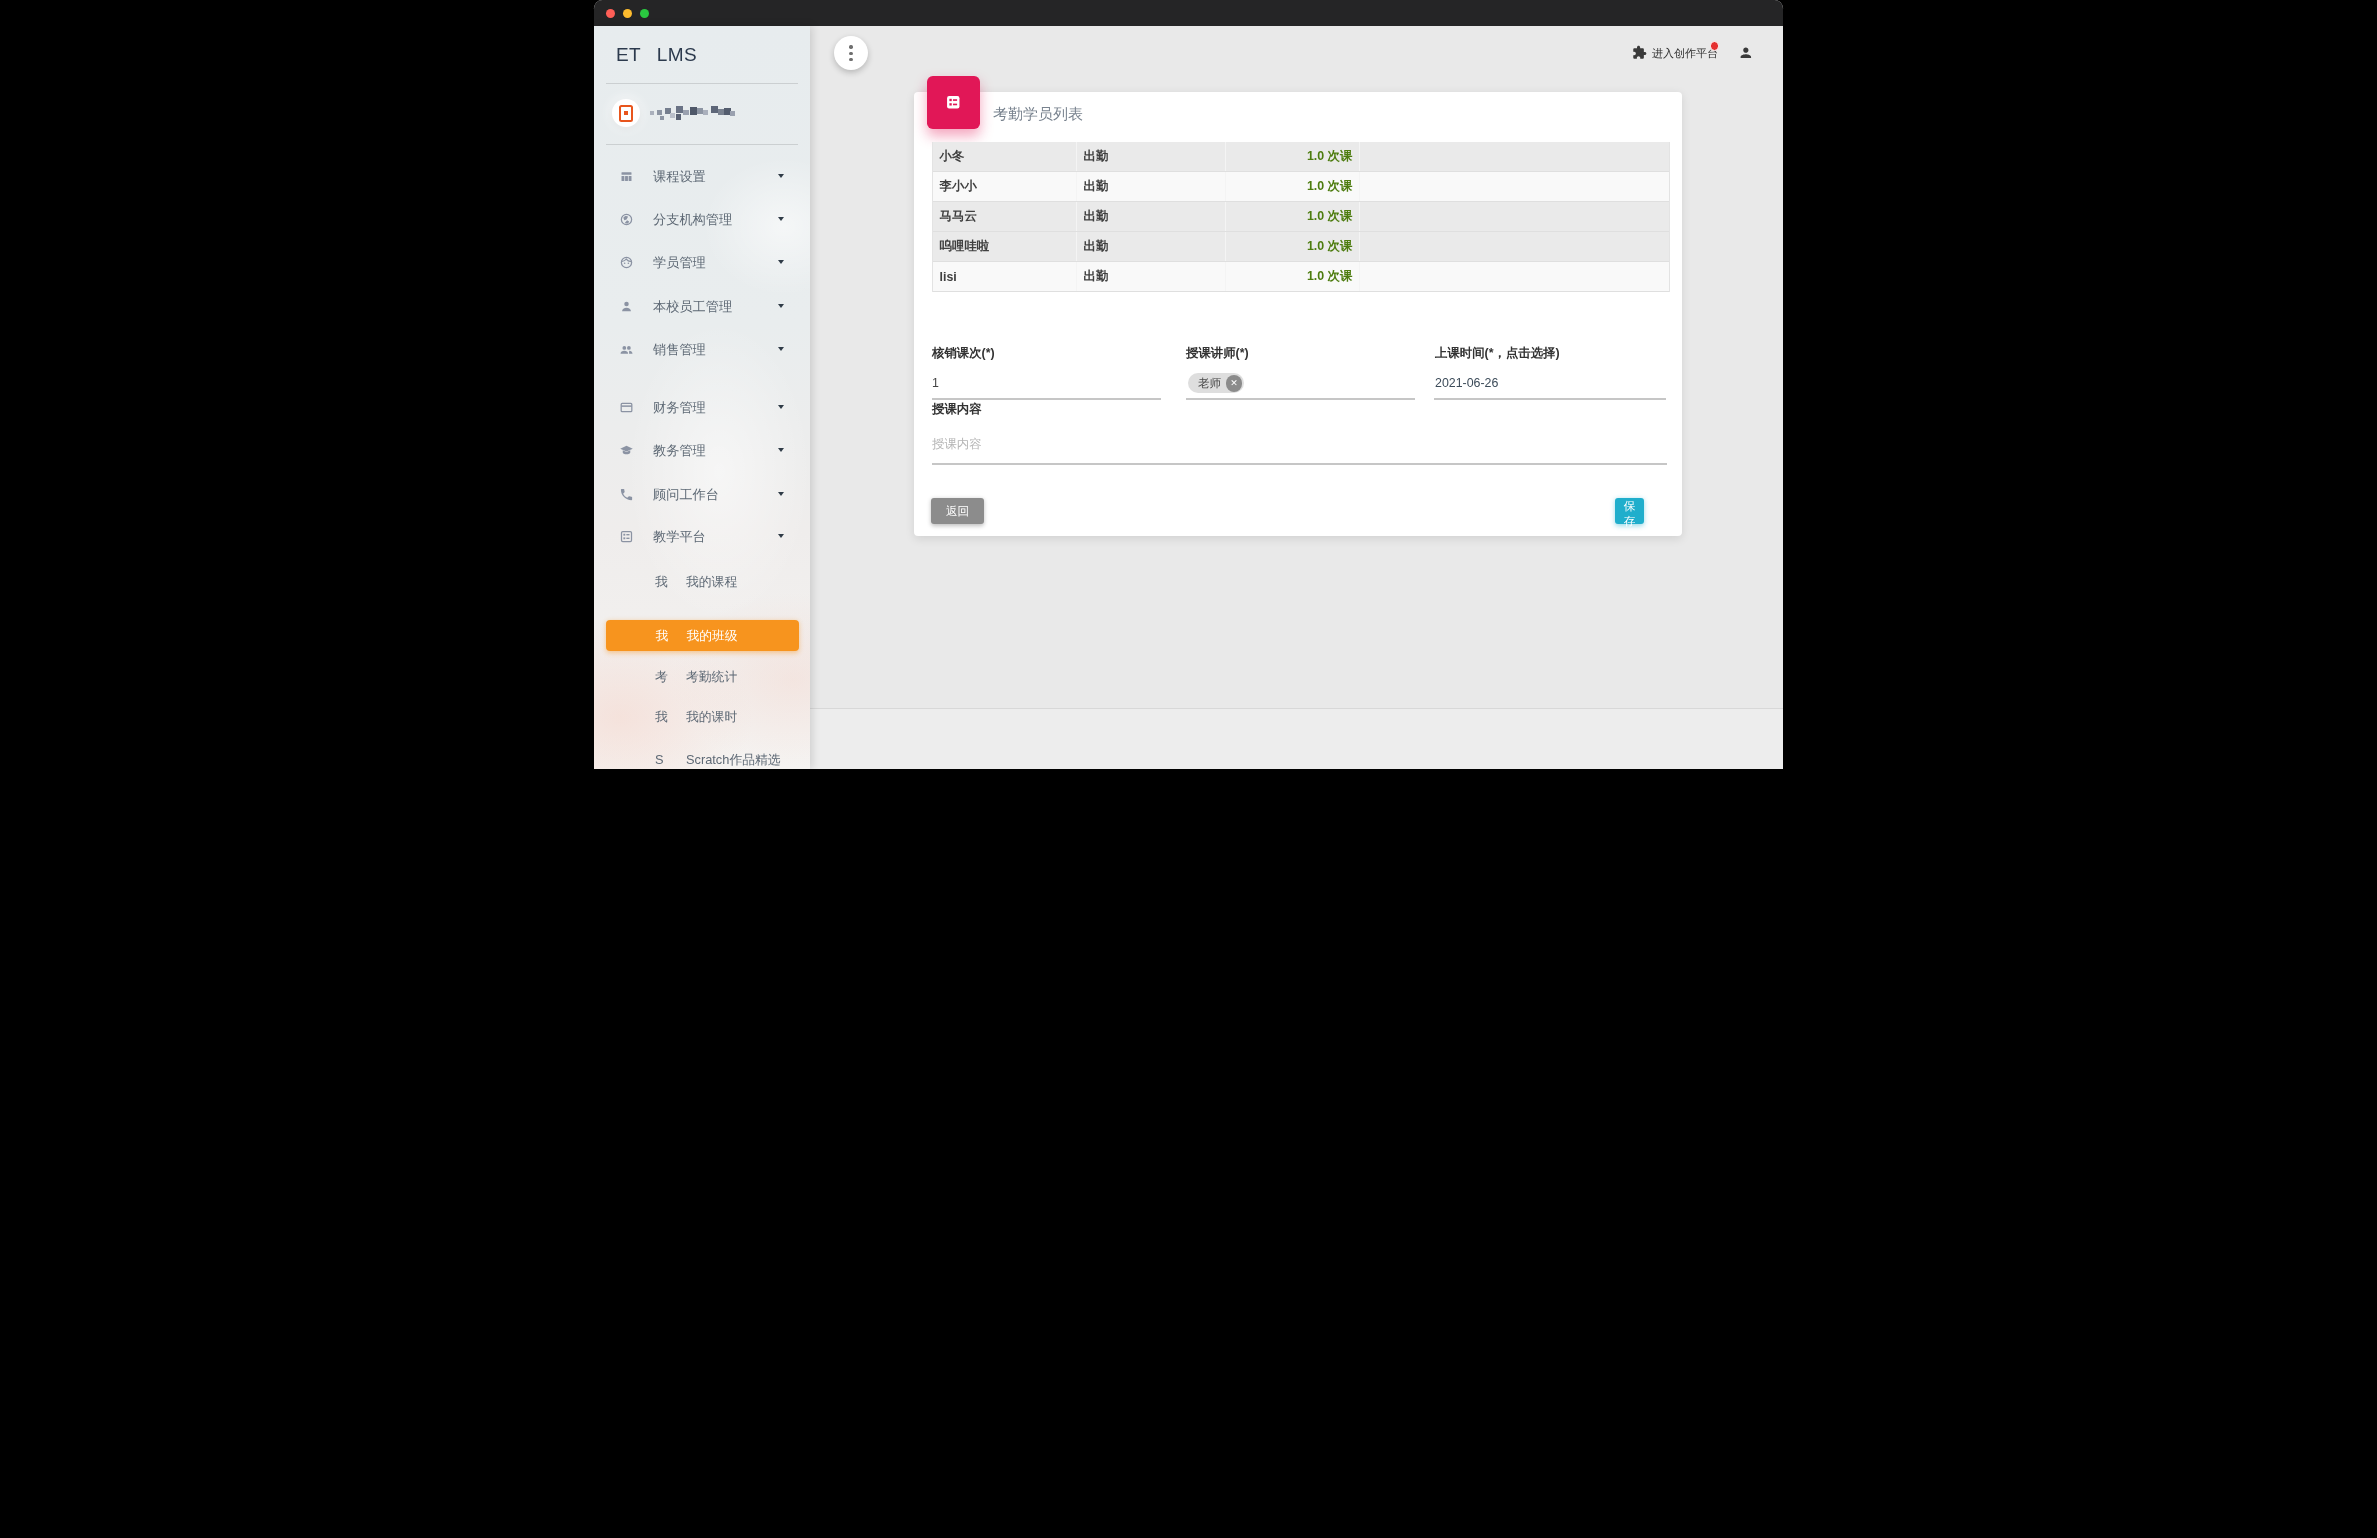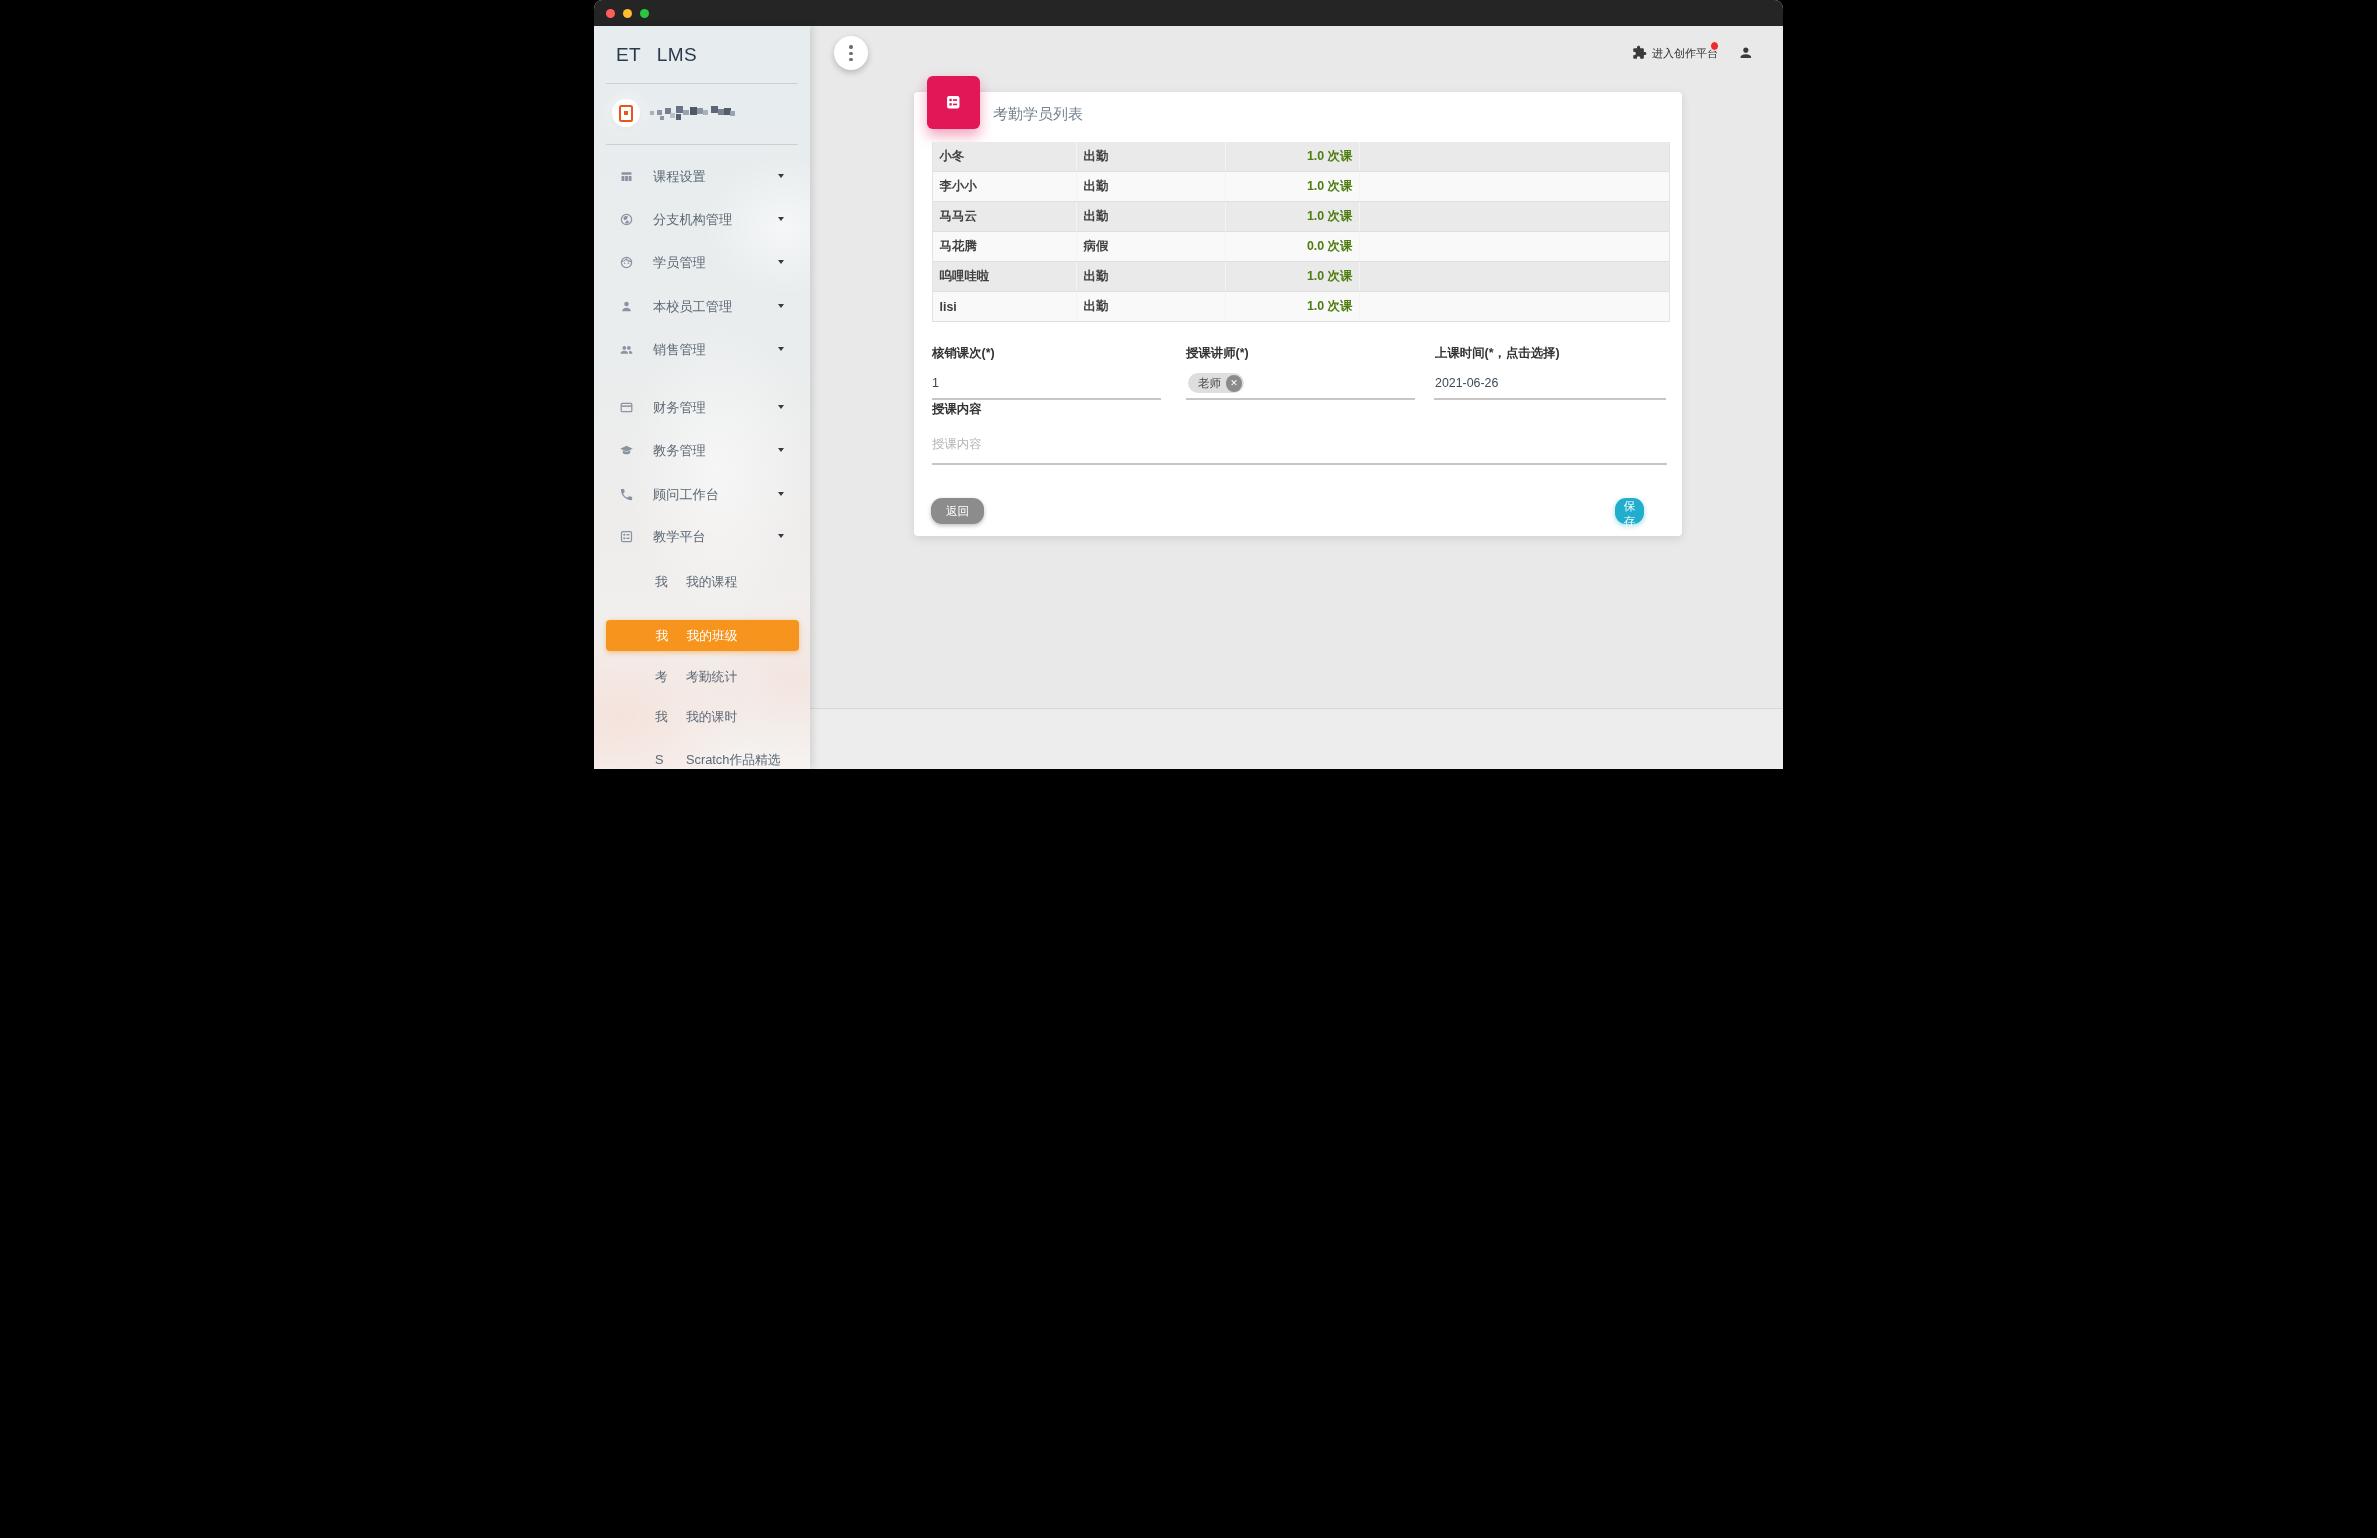--- a/index.html
+++ b/index.html
@@ -72,21 +72,21 @@
   .lessons{font-weight:700;color:#4d7c0f;}
   
   .flabel{position:absolute;font-size:12.4px;font-weight:700;color:#333;white-space:nowrap;}
   .finput{position:absolute;height:18px;border:none;background:transparent;outline:none;padding:0;font-size:12.4px;font-family:inherit;color:#444;}
   .finput::placeholder{color:#b5b5b5;}
   .uline{position:absolute;height:1.7px;background:#c6c6c6;}
   .chip{position:absolute;left:594px;top:347px;width:56px;height:20px;border-radius:10px;background:#dedede;}
   .chip .chip-label{position:absolute;left:10px;top:2.5px;font-size:11.6px;color:#4a4a4a;}
   .chip .chip-x{position:absolute;right:1.7px;top:1.7px;width:16.5px;height:16.5px;border-radius:50%;background:#8b8b8b;color:#fff;
     font-size:9px;font-weight:700;display:flex;align-items:center;justify-content:center;cursor:pointer;}
-  .btn{position:absolute;top:472px;height:25.6px;border:none;border-radius:11px;color:#fff;font-size:11.6px;font-family:inherit;cursor:pointer;}
+  .btn{position:absolute;top:472px;height:25.6px;border:none;border-radius:3px;color:#fff;font-size:11.6px;font-family:inherit;cursor:pointer;}
   .btn-back{left:337px;width:53px;background:#8c8c8c;box-shadow:0 1.7px 4.1px rgba(0,0,0,.25);}
   .btn-save{left:1021px;width:29px;background:#20AECC;box-shadow:0 1.7px 5px rgba(32,174,204,.45);}
   .cursor{position:absolute;left:0;top:733px;width:10px;height:11.6px;}
   svg{display:block;}
 </style>
 </head>
 <body>
 
 <div class="window">
 
@@ -306,26 +306,20 @@
         <div class="tc c2">出勤</div>
         <div class="tc c3 lessons">1.0 次课</div>
         <div class="tc c4"></div>
       </div>
       <div class="trow tbody-row odd">
         <div class="tc c1">马马云</div>
         <div class="tc c2">出勤</div>
         <div class="tc c3 lessons">1.0 次课</div>
         <div class="tc c4"></div>
       </div>
-      <div class="trow tbody-row even">
-        <div class="tc c1">马花腾</div>
-        <div class="tc c2">病假</div>
-        <div class="tc c3 lessons">0.0 次课</div>
-        <div class="tc c4"></div>
-      </div>
       <div class="trow tbody-row odd">
         <div class="tc c1">呜哩哇啦</div>
         <div class="tc c2">出勤</div>
         <div class="tc c3 lessons">1.0 次课</div>
         <div class="tc c4"></div>
       </div>
       <div class="trow tbody-row even">
         <div class="tc c1">lisi</div>
         <div class="tc c2">出勤</div>
         <div class="tc c3 lessons">1.0 次课</div>

